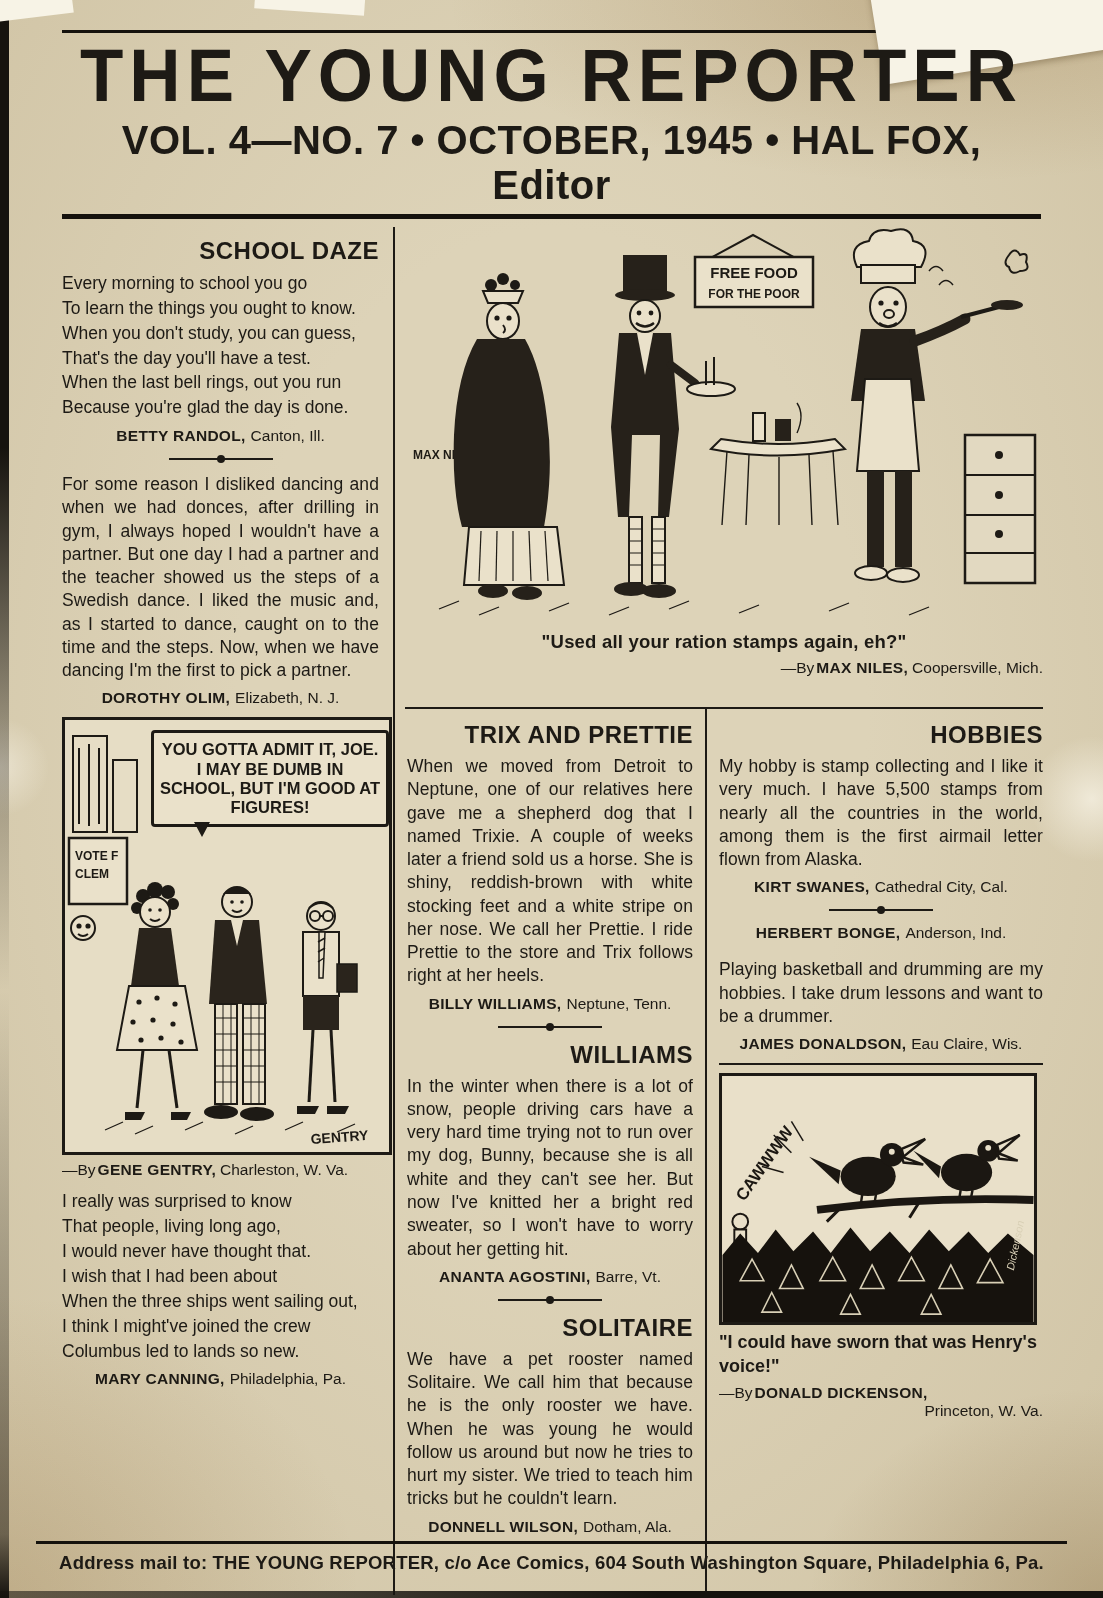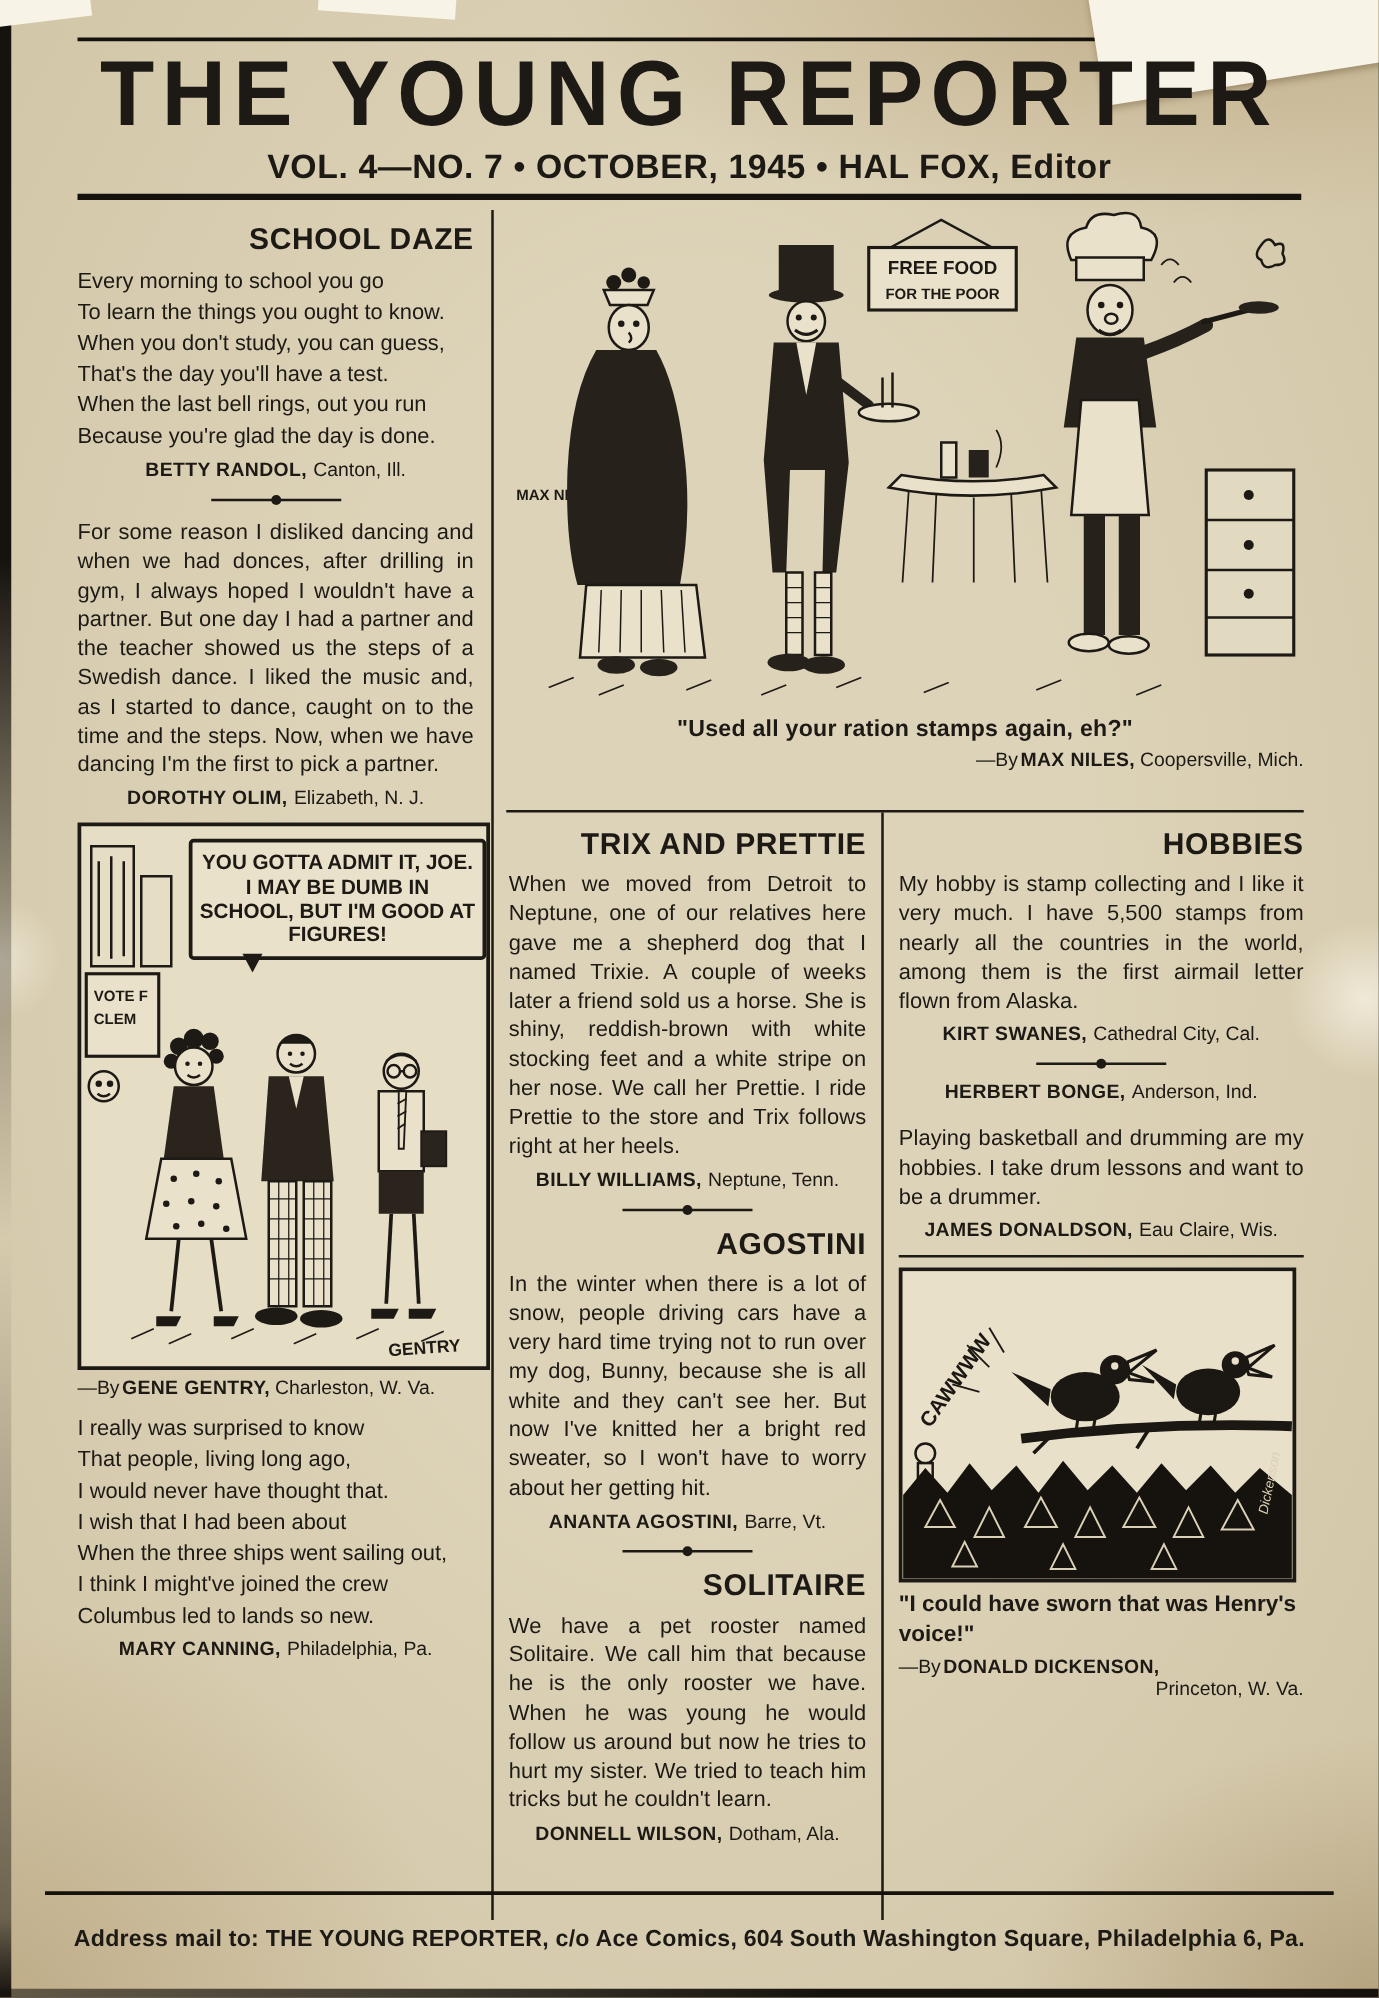--- a/index.html
+++ b/index.html
@@ -25,21 +25,21 @@
     background:#f7f3e6; transform:rotate(-9deg); box-shadow:0 3px 6px rgba(80,60,30,.35); }
   .tear-top { position:absolute; top:-14px; left:255px; width:110px; height:26px;
     background:#f7f3e6; transform:rotate(4deg); }
   .tear-tl { position:absolute; top:-16px; left:-18px; width:90px; height:34px;
     background:#f7f3e6; transform:rotate(-7deg); }
 
   
   .masthead { margin:30px 62px 0; border-top:3px solid #15120d; padding-top:2px; }
   .masthead h1 { font-size:71px; font-weight:bold; letter-spacing:6px; text-align:center;
     transform:scaleY(1.04); white-space:nowrap; }
-  .masthead .sub { font-size:27px; font-weight:bold; text-align:center; letter-spacing:.5px;
+  .masthead .sub { font-size:40px; font-weight:bold; text-align:center; letter-spacing:.5px;
     padding:2px 0 6px; border-bottom:5px solid #15120d; }
 
   
   .content { display:flex; margin:8px 60px 0; align-items:stretch; height:1368px; }
   .vsep { width:2px; background:#1d1a15; flex:0 0 auto; }
   .col-left { width:333px; flex:0 0 auto; padding:4px 14px 0 2px; }
   .right-area { flex:1; display:flex; flex-direction:column; padding-left:10px; }
   .two-cols { display:flex; border-top:2px solid #1d1a15; margin-top:6px; flex:1; }
   .col-mid { width:300px; flex:0 0 auto; padding:6px 12px 0 2px; }
   .col-right { flex:1; padding:6px 0 0 12px; }
@@ -69,22 +69,22 @@
 
   .top-cartoon { position:relative; height:474px; }
   .top-cartoon svg { display:block; width:630px; height:402px; margin:0 auto; }
   .top-caption { text-align:center; font-size:18.5px; font-weight:bold; letter-spacing:.2px; margin-top:2px; }
 
   .crow-box { width:318px; height:252px; margin:8px 0 6px; }
   .crow-caption { font-size:18px; font-weight:bold; line-height:1.3; margin-top:4px; }
   .crow-credit-loc { text-align:right; font-size:15.5px; }
 
   
-  .footer { position:absolute; left:36px; right:36px; bottom:32px;
-    border-top:3px solid #15120d; padding:24px 0 4px; text-align:center;
+  .footer { position:absolute; left:36px; right:36px; bottom:20px;
+    border-top:3px solid #15120d; padding:8px 0 4px; text-align:center;
     font-size:18.5px; font-weight:bold; letter-spacing:.2px; }
 </style>
 </head>
 <body>
 
 <div class="page">
   <div class="edge-left"></div>
   <div class="edge-bottom"></div>
   <div class="tear-tr"></div>
   <div class="tear-top"></div>
@@ -386,21 +386,21 @@
         <div class="col-mid">
           <section>
             <h2 class="head">TRIX AND PRETTIE</h2>
             <p class="para">When we moved from Detroit to Neptune, one of our relatives here gave me a shepherd dog that I named Trixie.  A couple of weeks later a friend sold us a horse.  She is shiny, reddish-brown with white stocking feet and a white stripe on her nose.  We call her Prettie. I ride Prettie to the store and Trix follows right at her heels.</p>
             <p class="byline">
               <b>BILLY WILLIAMS,</b><span>Neptune, Tenn.</span>
             </p>
           </section>
           <div class="divider"></div>
           <section>
-            <h2 class="head">AGOSTINI</h2>
+            <h2 class="head">WILLIAMS</h2>
             <p class="para">In the winter when there is a lot of snow, people driving cars have a very hard time trying not to run over my dog, Bunny, because she is all white and they can't see her. But now I've knitted her a bright red sweater, so I won't have to worry about her getting hit.</p>
             <p class="byline">
               <b>ANANTA AGOSTINI,</b><span>Barre, Vt.</span>
             </p>
           </section>
           <div class="divider"></div>
           <section>
             <h2 class="head">SOLITAIRE</h2>
             <p class="para">We have a pet rooster named Solitaire.  We call him that because he is the only rooster we have.  When he was young he would follow us around but now he tries to hurt my sister.  We tried to teach him tricks but he couldn't learn.</p>
             <p class="byline">

